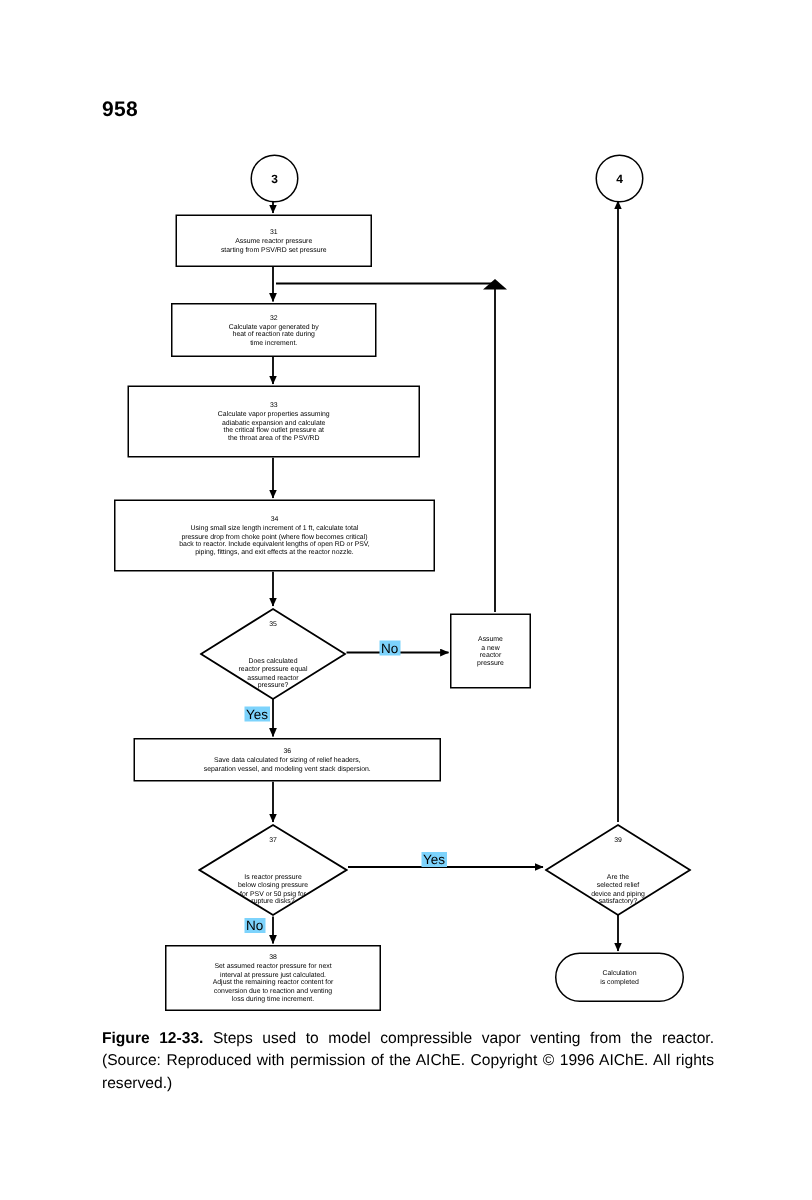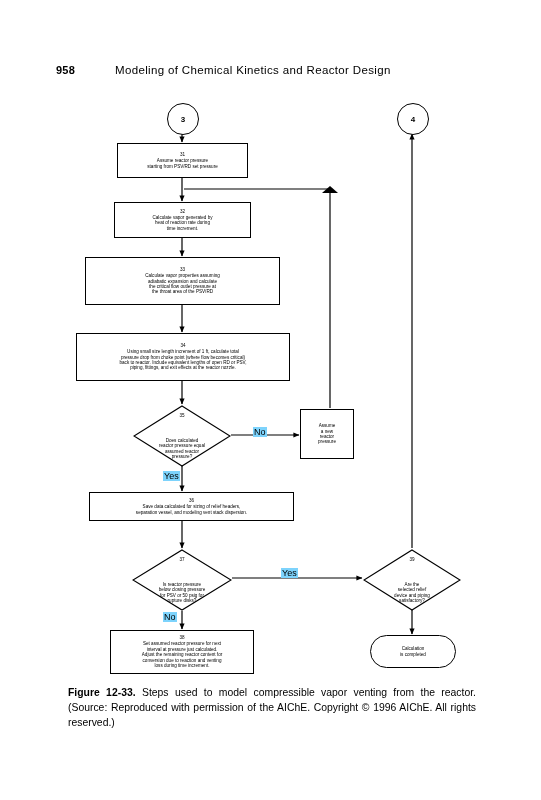--- a/index.html
+++ b/index.html
@@ -19,23 +19,23 @@
   
   #page-header {
     position: absolute;
     left: 0;
     top: 64px;
     width: 541px;
     height: 20px;
   }
   #page-number {
     position: absolute;
-    left: 56px;
-    top: 0;
-    font-size: 11px;
+    left: 68px;
+    top: 0;
+    font-size: 14px;
     font-weight: bold;
     letter-spacing: 0.2px;
   }
   #header-title {
     position: absolute;
     left: 115px;
     top: 0;
     font-size: 11.5px;
     letter-spacing: 0.35px;
     white-space: nowrap;
@@ -155,21 +155,20 @@
   #caption .fig-label {
     font-weight: bold;
     margin-top: 40px;
   }
 </style>
 </head>
 <body>
 
 <div id="page-header">
   <div id="page-number">958</div>
-  <div id="header-title">Modeling of Chemical Kinetics and Reactor Design</div>
 </div>
 
 <div id="flowchart">
 
   <svg id="flow-svg" width="541" height="690" viewBox="0 0 541 690">
     <defs>
       <marker id="arrow" markerWidth="7" markerHeight="7" refX="5.6" refY="2.6" orient="auto" markerUnits="userSpaceOnUse">
         <path d="M0,0 L6,2.6 L0,5.2 z" fill="#000"></path>
       </marker>
     </defs>

